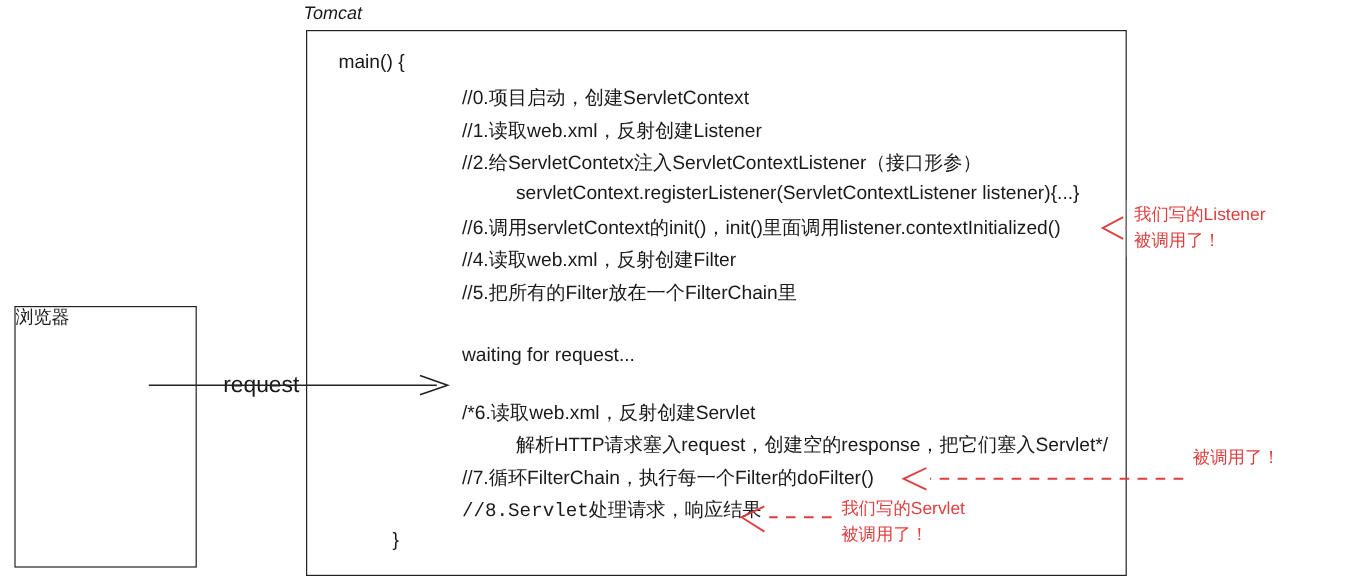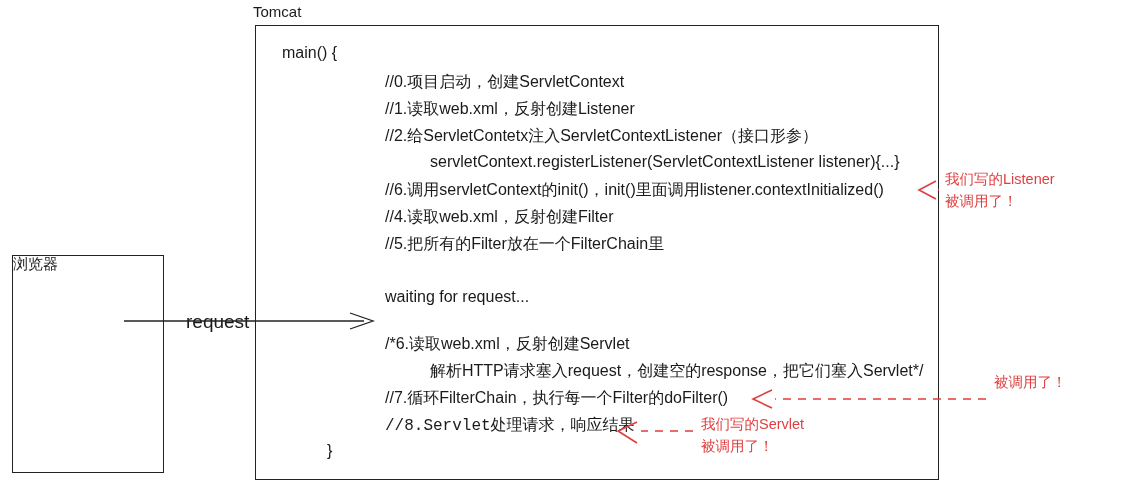--- a/index.html
+++ b/index.html
@@ -21,21 +21,21 @@
   .outline-box {
     position: absolute;
     border: 1.5px solid #222222;
     background: transparent;
   }
   .tomcat-box  { left: 255px; top: 25px;  width: 684px; height: 455px; }
   .browser-box { left: 12px;  top: 255px; width: 152px; height: 218px; }
 
   
   .box-title { font-size: 15px; color: #1a1a1a; }
-  .tomcat-title  { left: 253px; top: 3px; }
+  .tomcat-title  { left: 253px; top: 3px; font-style: italic; }
   .browser-title { left: 13px;  top: 231px; margin-top: 24px; }
 
   
   .code-line { position: absolute; font-size: 16px; color: #1a1a1a; white-space: nowrap; }
   .main-open  { left: 282px; top: 44px; }
   .main-close { left: 327px; top: 442px; }
   .cl-0  { left: 385px; top: 72px;  }
   .cl-1  { left: 385px; top: 99px;  }
   .cl-2  { left: 385px; top: 126px; }
   .cl-3  { left: 430px; top: 153px; }

